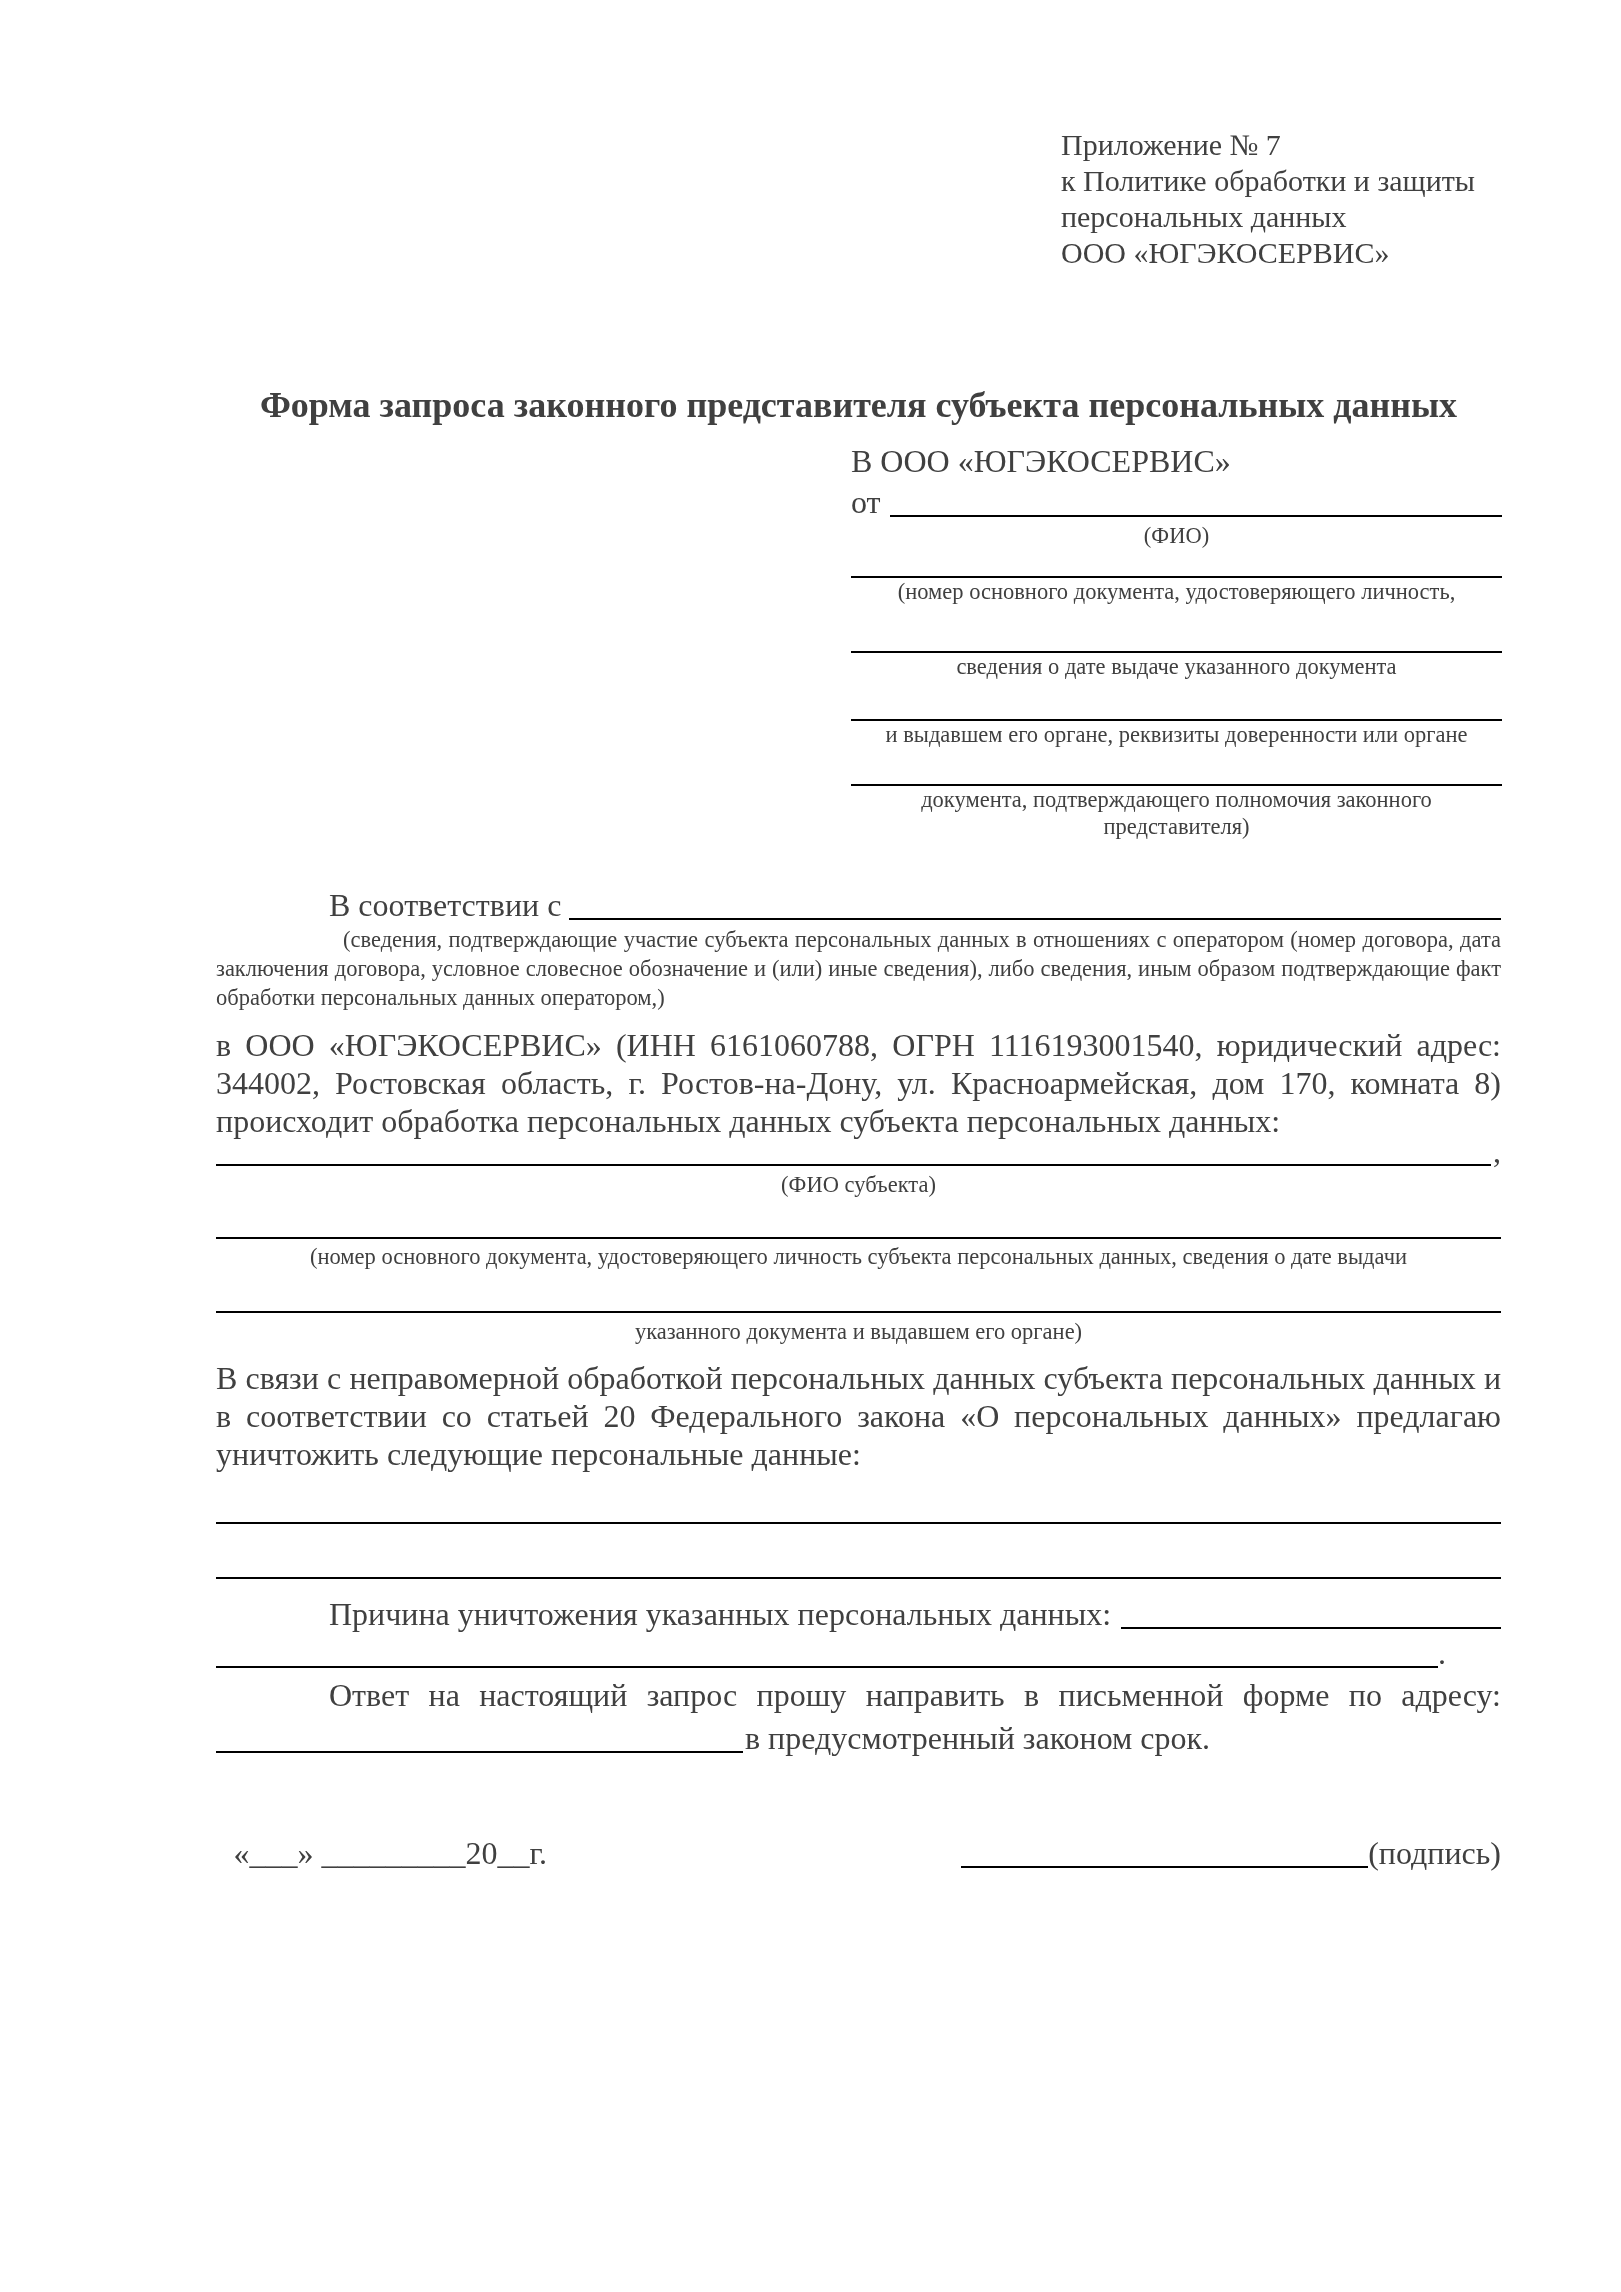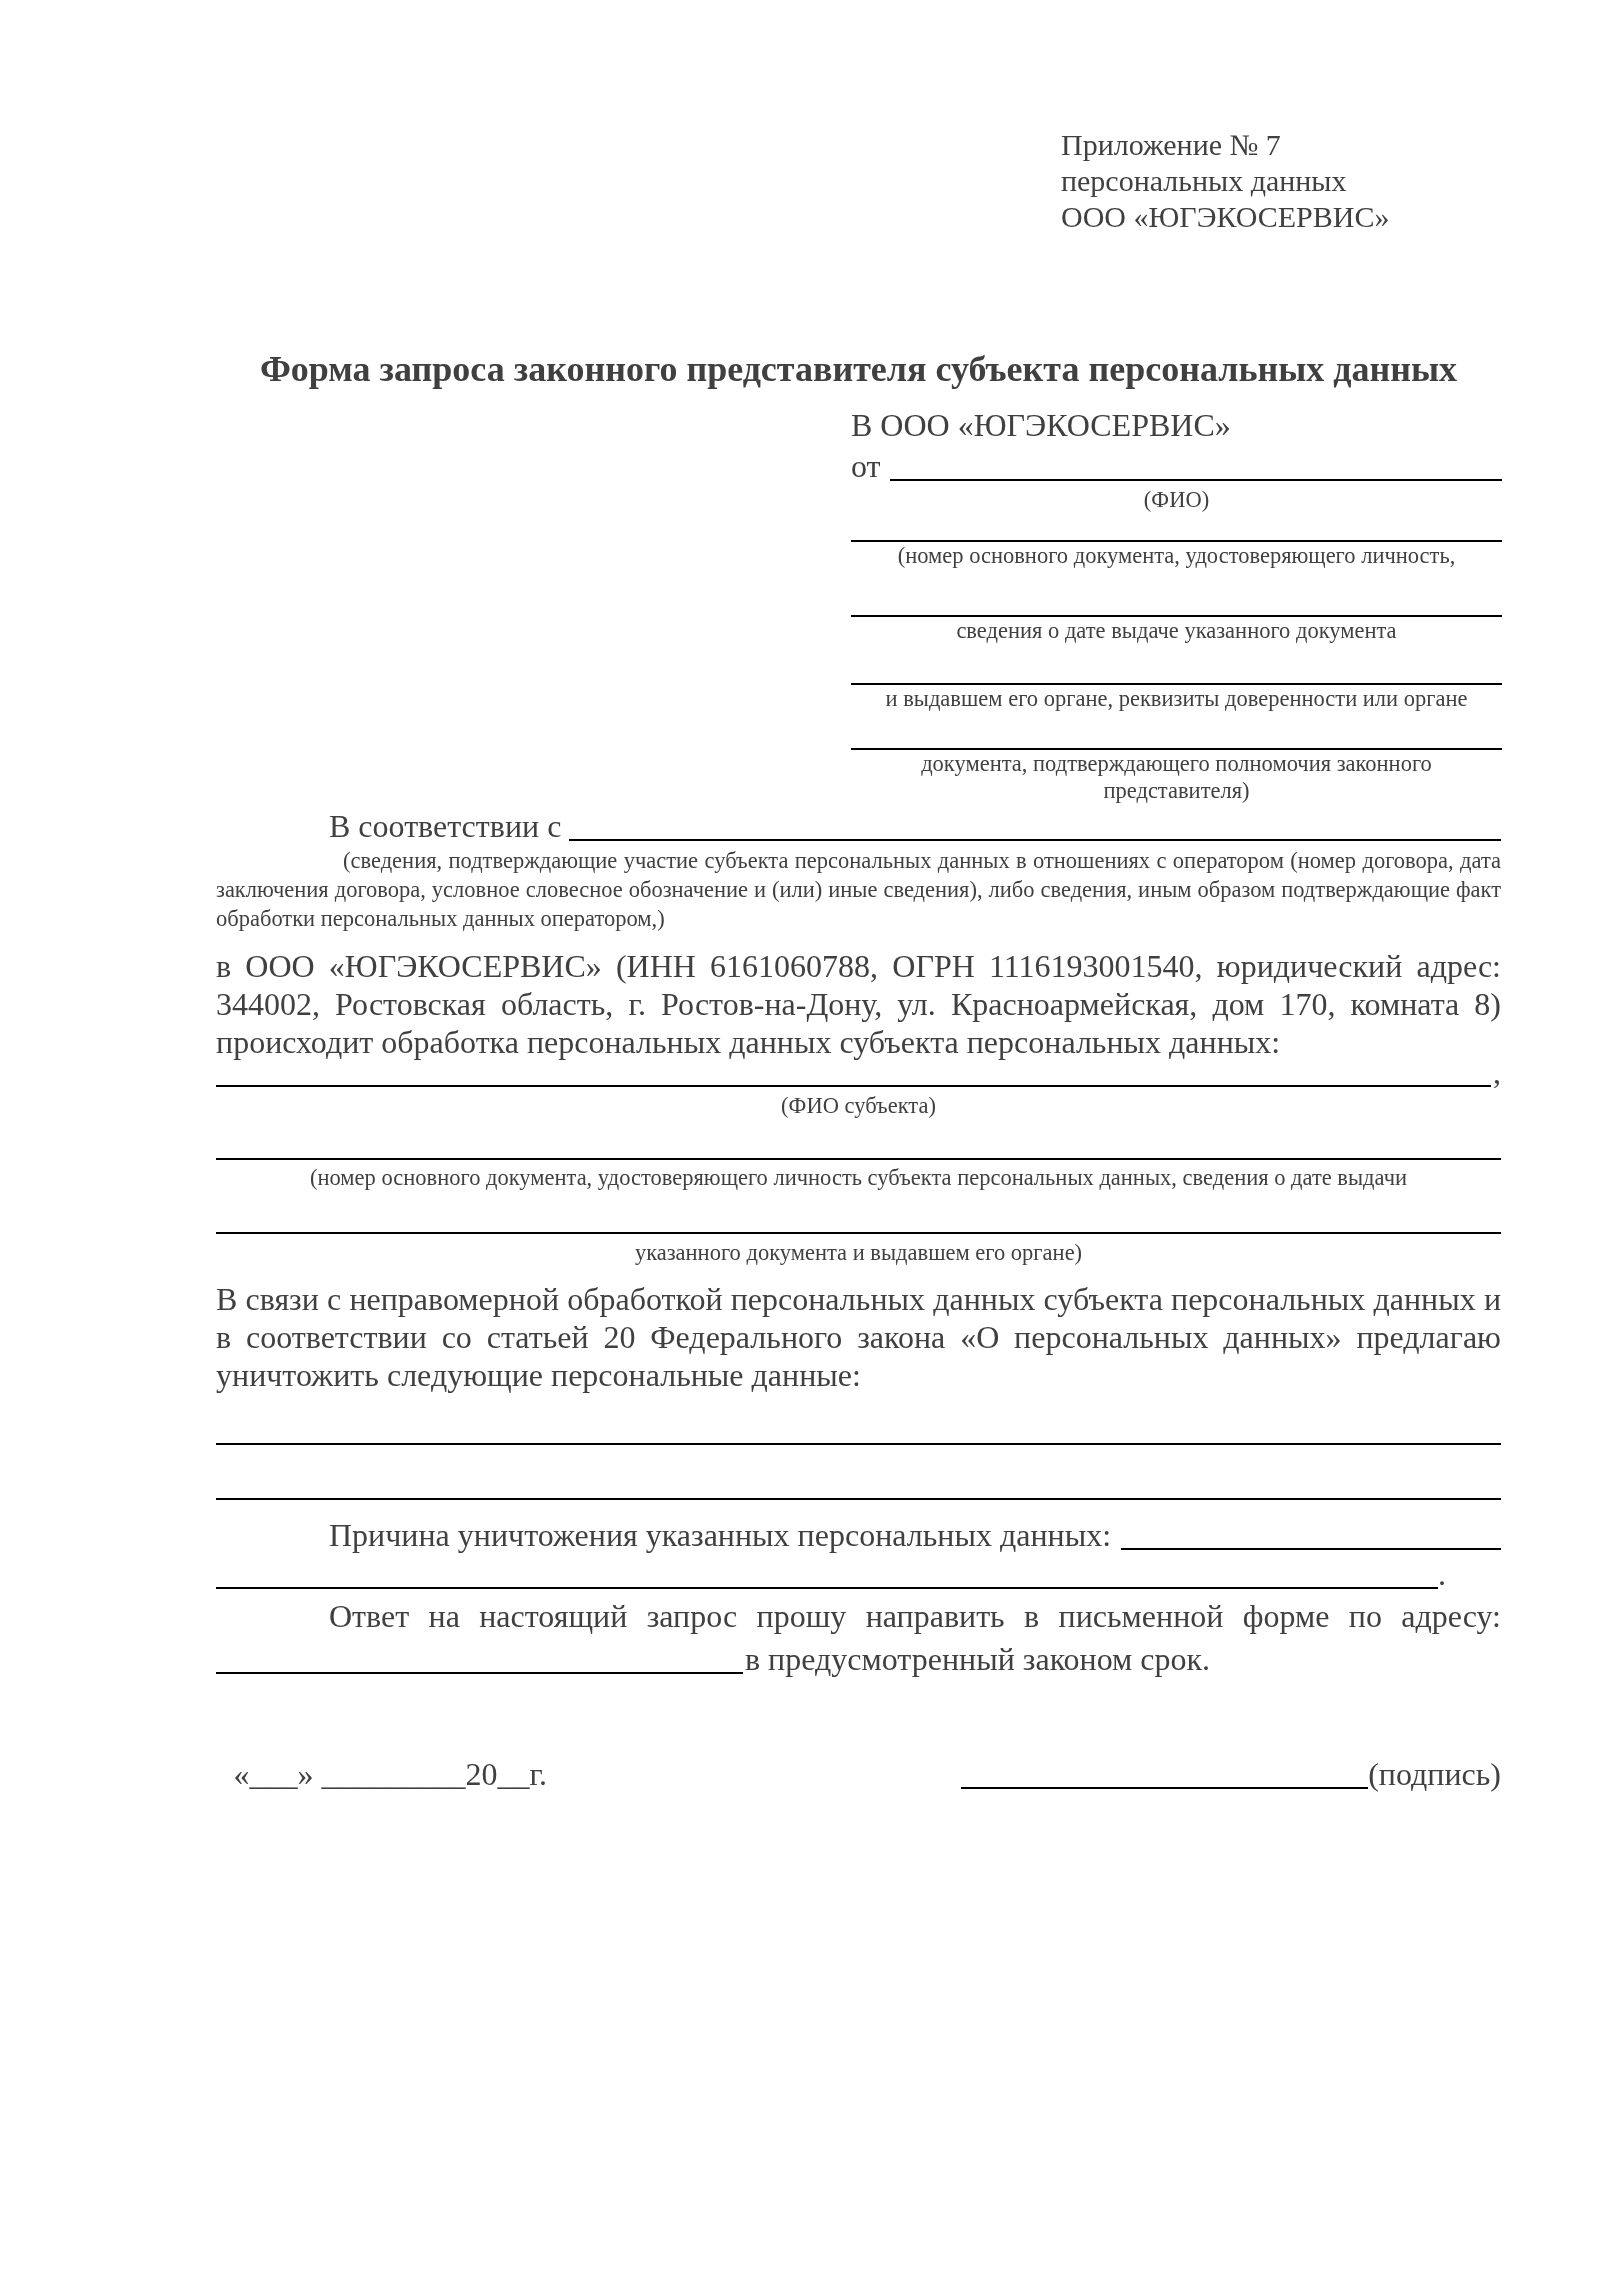--- a/index.html
+++ b/index.html
@@ -66,21 +66,21 @@
   .f-line {
     border-bottom: 2.9px solid #000;
     height: 0;
   }
   .f1 { margin-top: 27.4px; }
   .f2 { margin-top: 45px; }
   .f3 { margin-top: 39px; }
   .f4 { margin-top: 35px; }
 
   
-  .accord-row { height: 41px; justify-content: flex-end; }
+  .accord-row { margin-top: 43px; height: 41px; justify-content: flex-end; }
   .accord-row .lead { padding-left: 113px; white-space: nowrap; margin-right: 7.8px; }
 
   .note {
     text-align: justify;
     text-indent: 127px;
     font-size: 22.5px;
     line-height: 29px;
   }
   .par {
     text-align: justify;
@@ -145,20 +145,21 @@
   }
 </style>
 </head>
 <body>
 
 <div class="page">
   <div class="content">
 
     <div class="appendix">
       <div>Приложение № 7</div>
+      <div>к Политике обработки и защиты</div>
       <div>персональных данных</div>
       <div>ООО «ЮГЭКОСЕРВИС»</div>
     </div>
 
     <div class="doc-title t-title">
       <div>Форма запроса законного представителя субъекта персональных данных</div>
     </div>
 
     <div class="addr t-body">
       <div class="addr-to">В ООО «ЮГЭКОСЕРВИС»</div>

